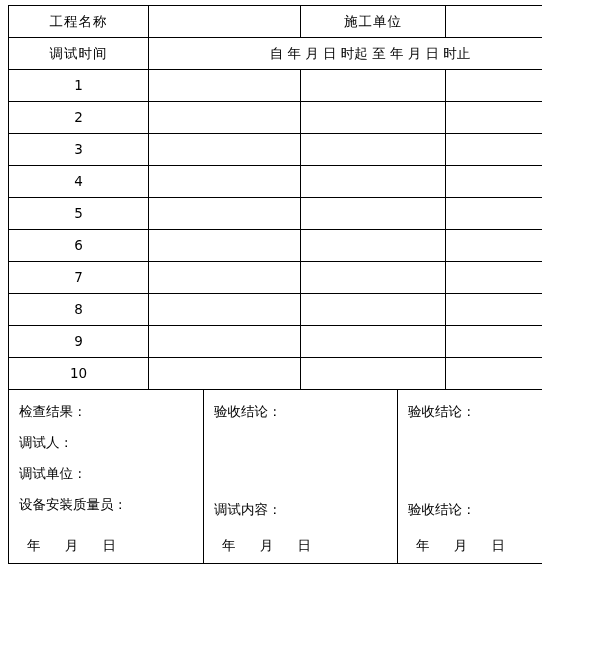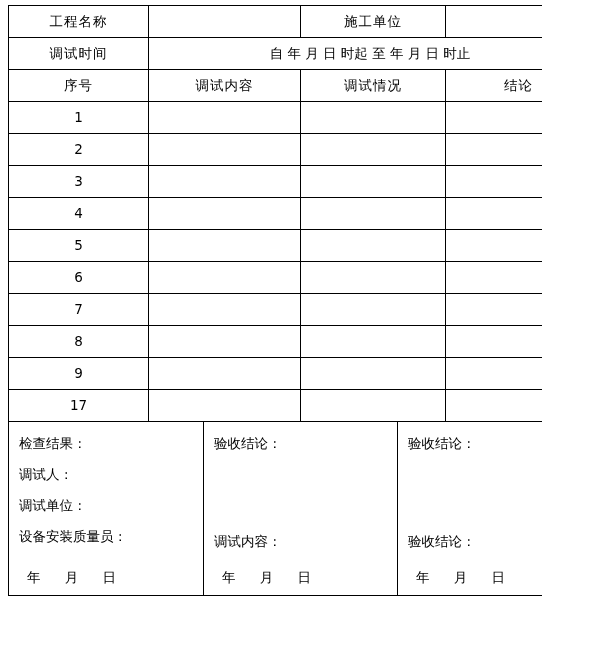--- a/index.html
+++ b/index.html
@@ -98,26 +98,20 @@
       <tr class="row-head">
         <td class="label">工程名称</td>
         <td></td>
         <td class="label">施工单位</td>
         <td></td>
       </tr>
       <tr class="time-row">
         <td class="label">调试时间</td>
         <td colspan="3" class="time-cell">自    年  月  日  时起  至    年  月  日  时止</td>
       </tr>
-      <tr class="colhead">
-        <td class="label">序号</td>
-        <td class="label">调试内容</td>
-        <td class="label">调试情况</td>
-        <td class="label">结论</td>
-      </tr>
 
       <tr class="numrow">
         <td>1</td>
         <td></td>
         <td></td>
         <td></td>
       </tr>
       <tr class="numrow">
         <td>2</td>
         <td></td>
@@ -160,21 +154,21 @@
         <td></td>
         <td></td>
       </tr>
       <tr class="numrow">
         <td>9</td>
         <td></td>
         <td></td>
         <td></td>
       </tr>
       <tr class="numrow">
-        <td>17</td>
+        <td>10</td>
         <td></td>
         <td></td>
         <td></td>
       </tr>
     </tbody>
   </table>
 
   <table class="bottom-wrap">
     <colgroup>
       <col style="width:195px">

